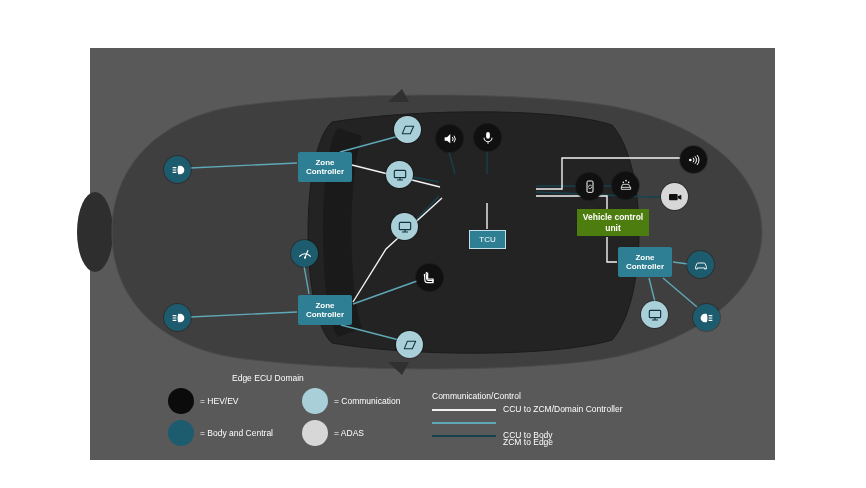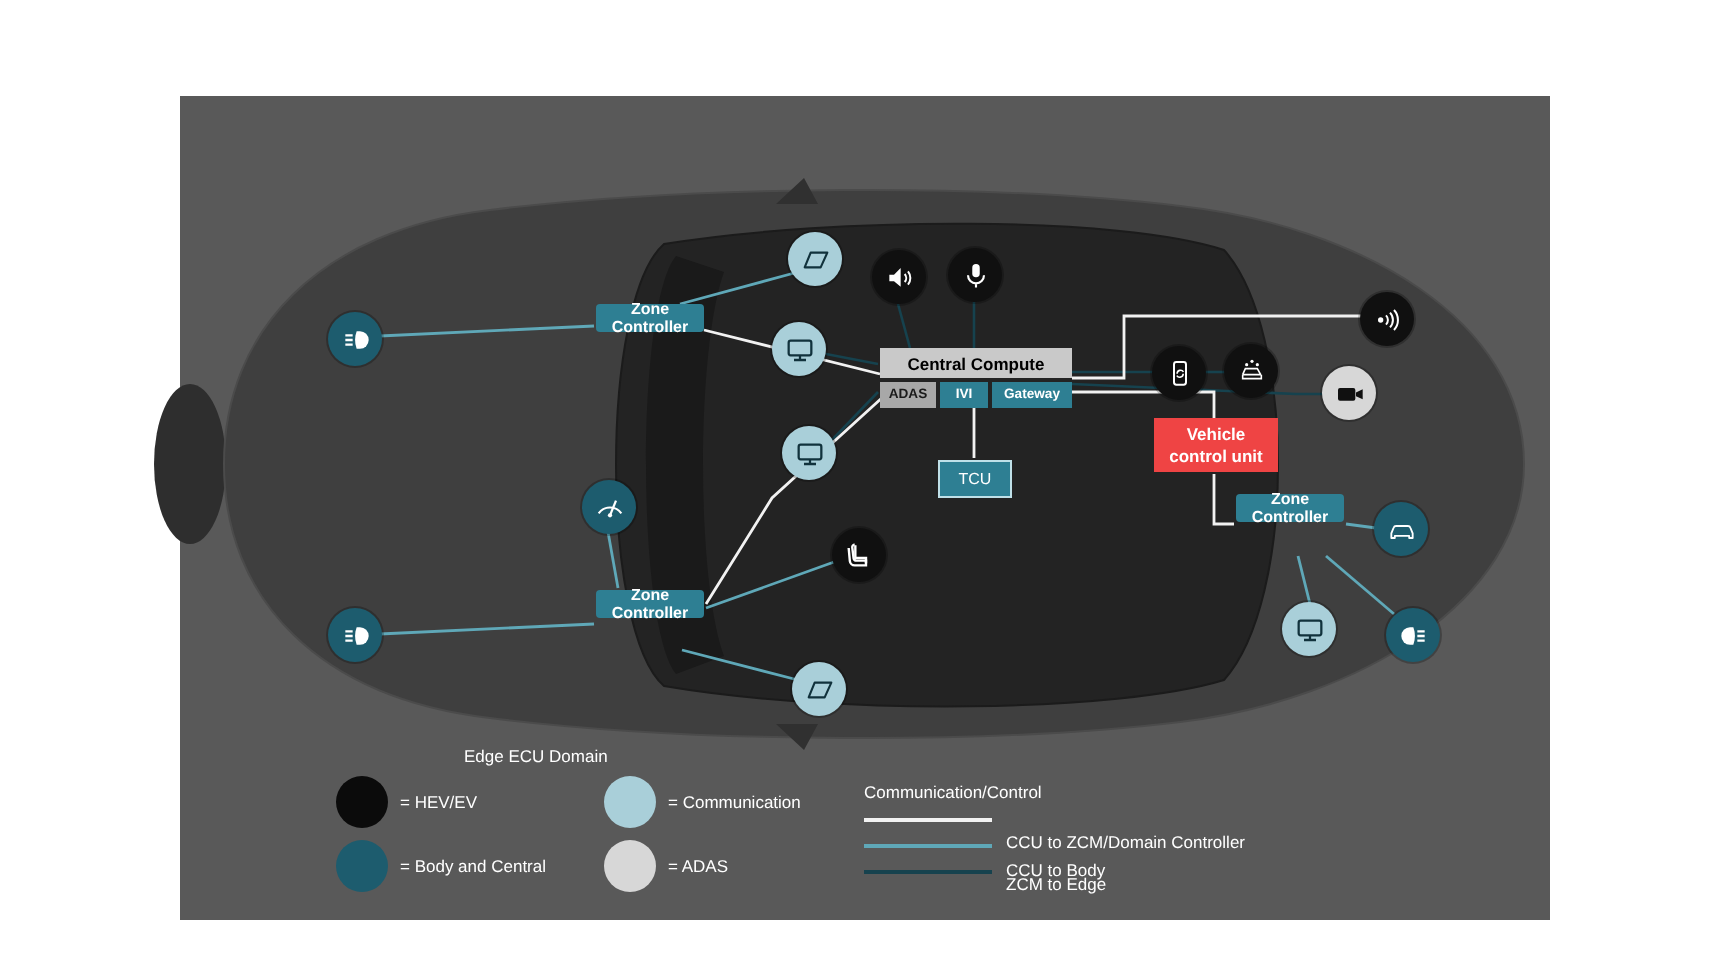--- a/index.html
+++ b/index.html
@@ -6,30 +6,30 @@
   .stage{position:relative;width:866px;height:488px;background:#ffffff;font-family:"Liberation Sans",sans-serif;overflow:hidden}
   .panel{position:absolute;left:90px;top:48px;width:685px;height:412px;background:#595959}
   svg.overlay{position:absolute;left:0;top:0;pointer-events:none}
   .ic{position:absolute;width:27px;height:27px;border-radius:50%;display:flex;align-items:center;justify-content:center;box-shadow:0 0 0 1px rgba(0,0,0,.25)}
   .ic svg{width:16px;height:16px;display:block}
   .dom-black{background:#101010;color:#fff}
   .dom-body{background:#1d5c6e;color:#fff}
   .dom-info{background:#a9cfd9;color:#11323c}
   .dom-adas{background:#d7d7d7;color:#101010}
   .flip svg{transform:scaleX(-1)}
-  .zc{position:absolute;width:54px;height:14px;background:#2e7f93;color:#fff;font-weight:bold;font-size:8px;display:flex;align-items:center;justify-content:center;text-align:center;line-height:1.15;border-radius:2px;padding:0 5px;box-sizing:border-box}
+  .zc{position:absolute;width:54px;height:30px;background:#2e7f93;color:#fff;font-weight:bold;font-size:8px;display:flex;align-items:center;justify-content:center;text-align:center;line-height:1.15;border-radius:2px;padding:0 5px;box-sizing:border-box}
   .cc{position:absolute;left:440px;top:174px;width:96px}
   .cc-title{background:#c9c9c9;color:#000;font-weight:bold;font-size:8.5px;text-align:center;padding:2.5px 0}
   .cc-mods{display:flex;gap:2px;margin-top:2px}
   .cc-mod{font-weight:bold;font-size:6.8px;text-align:center;padding:3px 0;box-sizing:border-box}
   .mod-adas{width:28px;background:#a8a8a8;color:#1a1a1a}
   .mod-ivi{width:24px;background:#2e7f93;color:#fff}
   .mod-gw{width:40px;background:#2e7f93;color:#fff}
   .tcu{position:absolute;left:469px;top:230px;width:37px;height:19px;background:#2e7f93;border:1px solid #bfe0e8;color:#fff;font-weight:normal;font-size:8px;display:flex;align-items:center;justify-content:center;box-sizing:border-box}
-  .vcu{position:absolute;left:577px;top:209px;width:62px;background:#ef4444;color:#fff;font-weight:bold;font-size:8.5px;text-align:center;padding:3px 2px;line-height:1.25;box-sizing:border-box}
+  .vcu{position:absolute;left:577px;top:209px;width:72px;background:#4d7c0f;color:#fff;font-weight:bold;font-size:8.5px;text-align:center;padding:3px 2px;line-height:1.25;box-sizing:border-box}
   .lg-title{position:absolute;color:#fff;font-weight:normal;font-size:8.5px}
   .lg-dot{position:absolute;width:26px;height:26px;border-radius:50%}
   .lg-label{position:absolute;color:#fff;font-size:8.5px;white-space:nowrap}
   .lg-line{position:absolute;width:64px;height:2px}
   .ln0{background:#f2f2f2}.ln1{background:#5fa8b8}.ln2{background:#16424e}
   .d0{background:#0b0b0b}.d1{background:#1d5c6e}.d2{background:#a9cfd9}.d3{background:#d7d7d7}
 </style>
 </head>
 <body>
 
@@ -129,28 +129,20 @@
       <polyline points="607,237 607,262 617,262"></polyline>
       <polyline points="536,189 562,189 562,158 681,158"></polyline>
       <polyline points="487,203 487,229"></polyline>
     </g>
   </svg>
 
   <div class="zc" style="left:298px;top:152px">Zone Controller</div>
   <div class="zc" style="left:298px;top:295px">Zone Controller</div>
   <div class="zc" style="left:618px;top:247px">Zone Controller</div>
 
-  <div class="cc">
-    <div class="cc-title">Central Compute</div>
-    <div class="cc-mods">
-      <div class="cc-mod mod-adas">ADAS</div>
-      <div class="cc-mod mod-ivi">IVI</div>
-      <div class="cc-mod mod-gw">Gateway</div>
-    </div>
-  </div>
 
   <div class="tcu">TCU</div>
   <div class="vcu">Vehicle control unit</div>
 
   <div class="ic dom-body" style="left:164px;top:156px">
       <svg>
         <use href="#i-headlight"></use>
       </svg>
     </div>
   <div class="ic dom-body" style="left:164px;top:304px">
@@ -239,18 +231,18 @@
   <div class="lg-label" style="left:200px;top:396px">= HEV/EV</div>
   <div class="lg-dot d1" style="left:168px;top:420px"></div>
   <div class="lg-label" style="left:200px;top:428px">= Body and Central</div>
   <div class="lg-dot d2" style="left:302px;top:388px"></div>
   <div class="lg-label" style="left:334px;top:396px">= Communication</div>
   <div class="lg-dot d3" style="left:302px;top:420px"></div>
   <div class="lg-label" style="left:334px;top:428px">= ADAS</div>
 
   <div class="lg-title" style="left:432px;top:391px">Communication/Control</div>
   <div class="lg-line ln0" style="left:432px;top:409px"></div>
-  <div class="lg-label" style="left:503px;top:416px">CCU to ZCM/Domain Controller</div>
+  <div class="lg-label" style="left:503px;top:404px">CCU to ZCM/Domain Controller</div>
   <div class="lg-line ln1" style="left:432px;top:422px"></div>
   <div class="lg-label" style="left:503px;top:437px">ZCM to Edge</div>
   <div class="lg-line ln2" style="left:432px;top:435px"></div>
   <div class="lg-label" style="left:503px;top:430px">CCU to Body</div>
 </div>
 
 </body></html>

